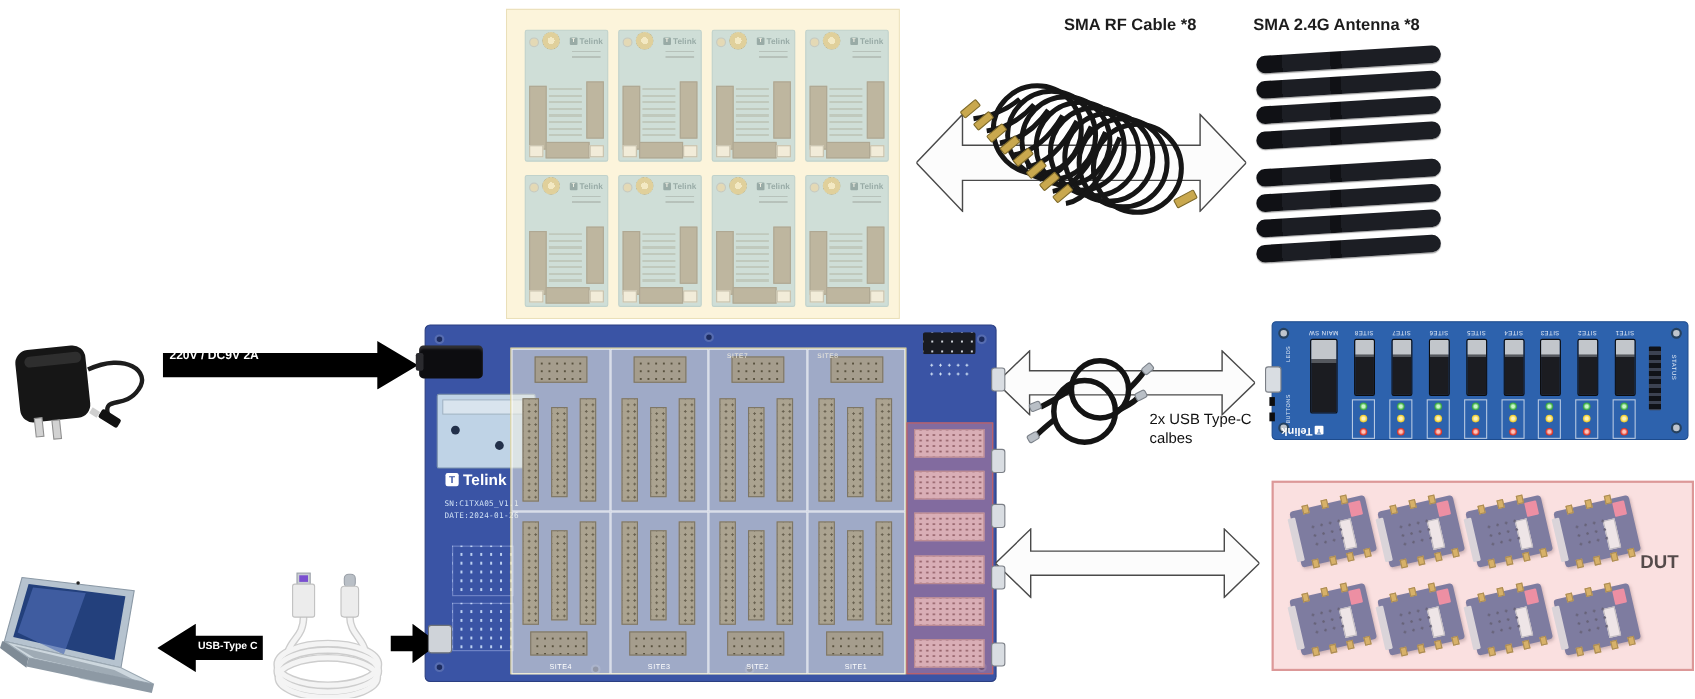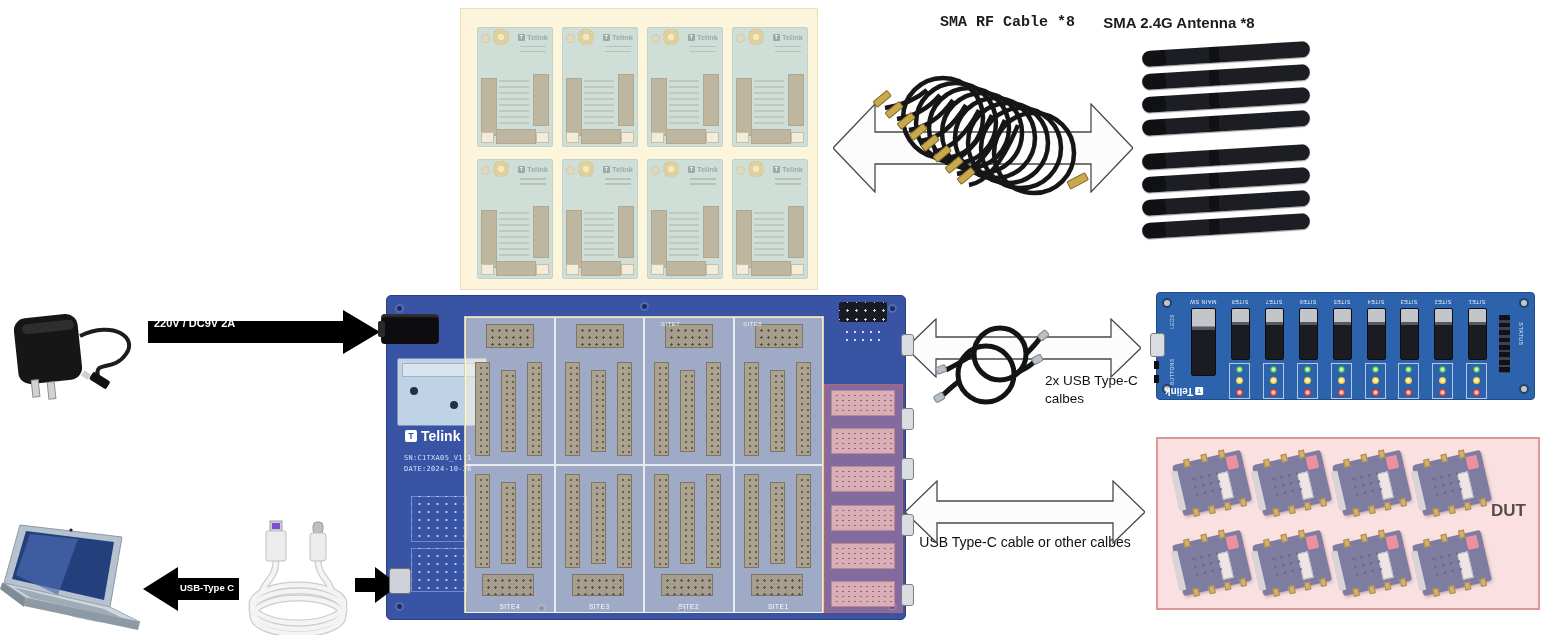--- a/index.html
+++ b/index.html
@@ -277,22 +277,22 @@
         <span class="rconn"></span>
         <span class="pins"></span>
         <span class="bconn"></span>
         <span class="btn l"></span>
         <span class="btn r"></span>
       </div>
       </div>
     <div class="tint"></div>
   </div>
 
-  <div class="abs h-label" style="left:900px;top:14px;width:215px;font-family:Liberation Mono, monospace;">SMA RF Cable *8</div>
-  <div class="abs h-label" style="left:1084px;top:14px;width:190px;">SMA 2.4G Antenna *8</div>
+  <div class="abs h-label" style="left:920px;top:14px;width:215px;">SMA RF Cable *8</div>
+  <div class="abs h-label" style="left:1120px;top:14px;width:190px;">SMA 2.4G Antenna *8</div>
 
   <svg class="abs" style="left:833px;top:103px;z-index:1;" width="300" height="90">
     <polygon class="oarrow" points="0,45 42,1 42,29 258,29 258,1 300,45 258,89 258,61 42,61 42,89"></polygon>
   </svg>
 
   <svg class="abs" style="left:845px;top:52px;z-index:2;" width="285" height="160" viewBox="0 0 285 160">
     <g stroke="#161616" stroke-width="4.5" fill="none">
       <circle cx="98" cy="66" r="40"></circle>
         <circle cx="111" cy="71" r="40"></circle>
       <circle cx="124" cy="76" r="40"></circle>
@@ -438,21 +438,21 @@
     <span class="ledrow"></span>
     <span class="ledgrid lg1"></span>
     <span class="ledgrid lg2"></span>
     <span class="usbc-left"></span>
 
     <div class="tlogo">
       <span class="sq">T</span>
       <span>Telink</span>
     </div>
     <div class="silk-line" style="top:158px;">SN:C1TXA05_V1.1</div>
-    <div class="silk-line" style="top:169px;">DATE:2024-10-26</div>
+    <div class="silk-line" style="top:169px;">DATE:2024-01-26</div>
   </div>
 
   <svg class="abs" style="left:0px;top:523px;" width="148" height="112" viewBox="0 0 148 112">
     <polygon points="20,2 122,14 110,84 4,60" fill="#b6c3cf" stroke="#8b99a6"></polygon>
     <polygon points="26,8 114,19 104,77 12,56" fill="#23407c"></polygon>
     <polygon points="30,11 78,16 58,72 16,52" fill="#4e6cb4" opacity="0.65"></polygon>
     <circle cx="71" cy="7" r="1.6" fill="#222"></circle>
     <polygon points="2,60 4,60 26,74 24,84 0,66" fill="#7f8b96"></polygon>
     <polygon points="4,60 110,84 140,99 26,75" fill="#cdd7de" stroke="#9aa7b2"></polygon>
     <polygon points="13,64 104,86 124,96 31,75" fill="#9fabb5"></polygon>
@@ -601,21 +601,20 @@
     <span class="status-lbl">STATUS</span>
     <div class="sw-logo">
       <span class="sq">T</span>
       <span>Telink</span>
     </div>
   </div>
 
   <svg class="abs" style="left:905px;top:480px;z-index:1;" width="240" height="64">
     <polygon class="oarrow" points="0,32 32,1 32,21 208,21 208,1 240,32 208,63 208,43 32,43 32,63"></polygon>
   </svg>
-  <div class="abs cap" style="left:890px;top:534px;width:270px;text-align:center;">USB Type-C cable or other calbes</div>
 
   <div class="abs dut-panel">
     <div class="dut-grid">
       <div class="dutb">
         <div class="bd">
           <span class="edge"></span>
           <span class="gold" style="left:12px;top:-3px;"></span>
           <span class="gold" style="left:30px;top:-4px;"></span>
           <span class="gold" style="left:48px;top:-4px;"></span>
           <span class="pinkchip"></span>

